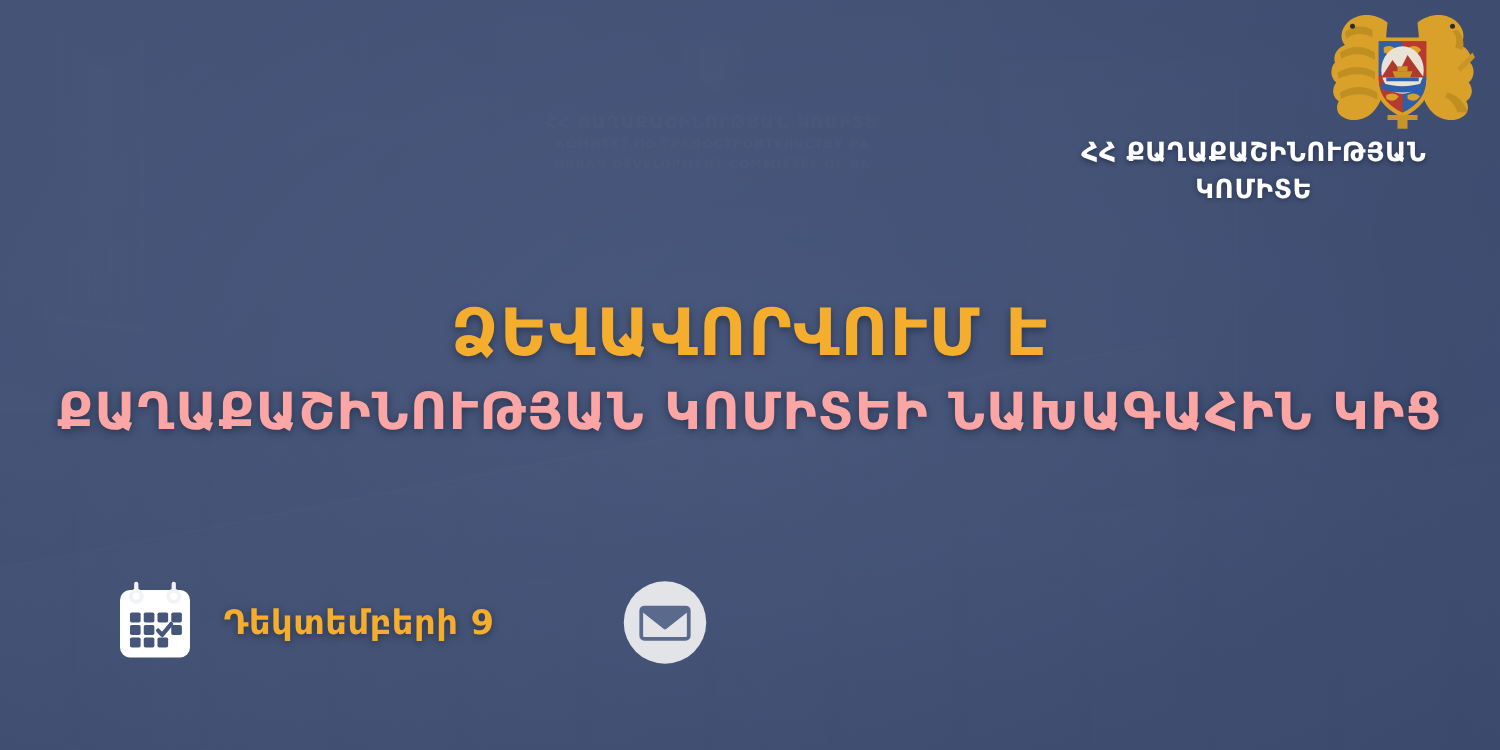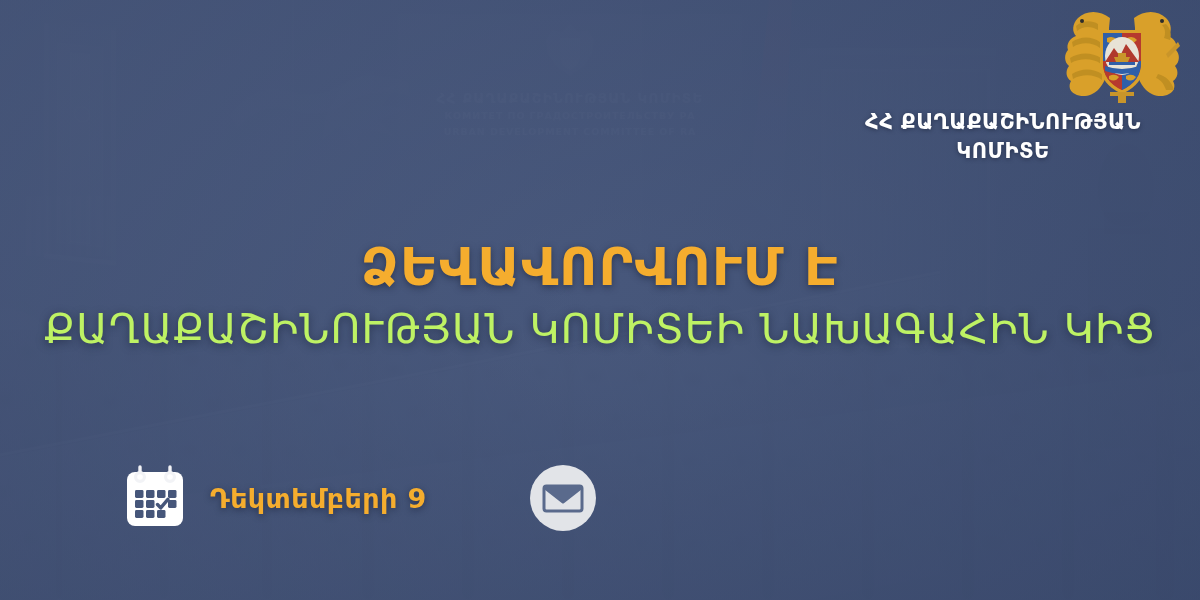--- a/index.html
+++ b/index.html
@@ -219,32 +219,32 @@
 
   
   .headline { position:absolute; left:0; right:0; top:238px; text-align:center; }
   .hl-1 {
     color:#f5ad2e;
     font-size:52px; font-weight:700; letter-spacing:1.2px;
     line-height:1.12;
     text-shadow:0 2px 7px rgba(16,24,46,.50);
   }
   .hl-2, .hl-3 {
-    color:#bef264;
-    font-size:41px; font-weight:400; letter-spacing:1.1px;
+    color:#fca5a5;
+    font-size:41px; font-weight:700; letter-spacing:1.1px;
     line-height:1.26;
     text-shadow:0 2px 8px rgba(16,24,46,.55);
   }
   .hl-2 { margin-top:8px; }
 
   
   .info-row {
     position:absolute; left:0; right:0; top:462px;
     display:flex; align-items:center;
-    padding-left:120px;
+    padding-left:89px;
     gap:0;
   }
   .info-item { display:flex; align-items:center; }
   .info-item.date { gap:20px; }
   .info-item.mail { gap:22px; margin-left:100px; }
 
   .cal-icon { width:70px; height:70px; display:block; }
   .mail-icon { width:72px; height:72px; display:block; }
 
   .info-text {

